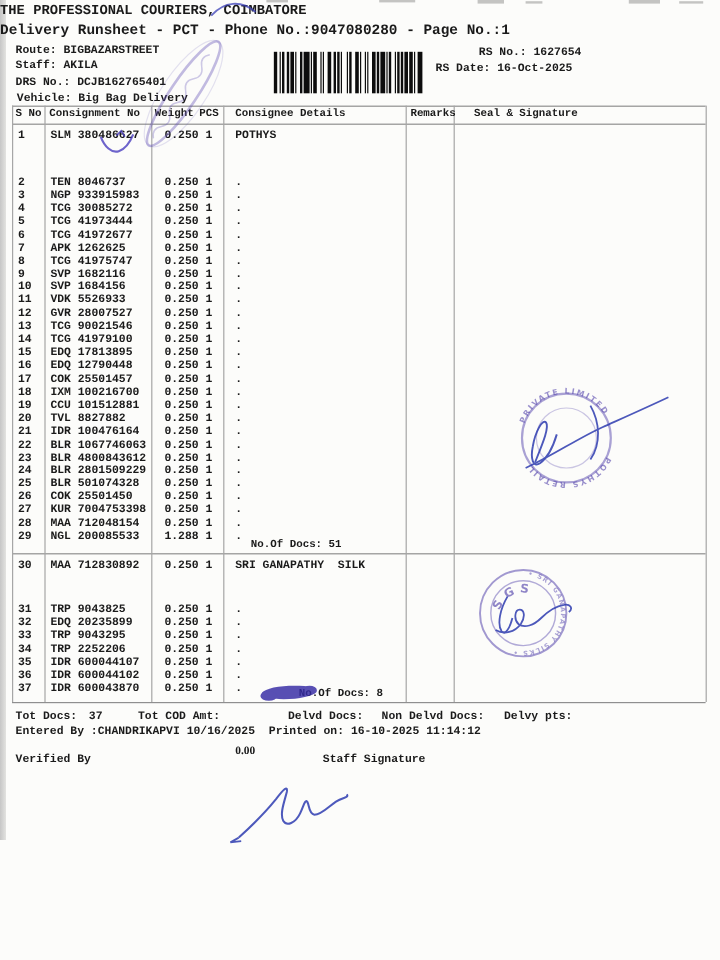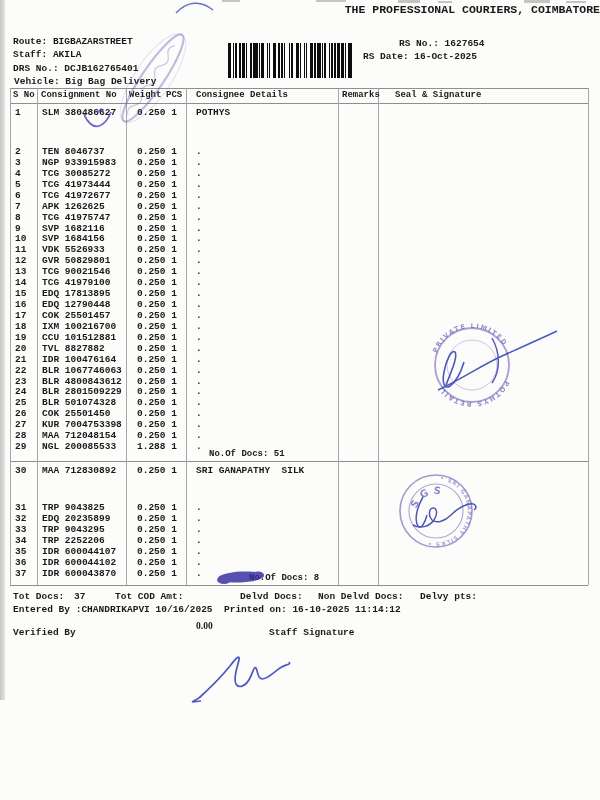--- a/index.html
+++ b/index.html
@@ -1,19 +1,19 @@
 <!DOCTYPE html>
 <html><head>
 <meta charset="utf-8">
 <style>
   html,body{margin:0;padding:0;background:#e8e8e8;}
   .page{position:relative;width:600px;height:800px;background:#fcfcfa;overflow:hidden;
         font-family:"Liberation Mono","DejaVu Sans Mono",monospace;font-weight:bold;color:#1a1a1a;}
   .t{position:absolute;white-space:pre;line-height:1.1;}
-  .center{left:0;width:600px;text-align:right;}
+  .center{left:0;width:600px;text-align:left;}
   .f12{font-size:12px;} .f11{font-size:11.5px;} .f95{font-size:9.5px;} .f9{font-size:9px;}
   .vline{position:absolute;width:1px;background:#a6a6a6;}
   .hline{position:absolute;height:1px;background:#8f8f8f;}
   .trow{position:absolute;left:0;width:600px;height:11px;font-size:9.5px;}
   .trow span{position:absolute;white-space:pre;}
   .c-sno{left:15px;}
   .c-code{left:42px;}
   .c-weight{left:137px;width:36px;text-align:left;}
   .c-pcs{left:158px;width:19px;text-align:right;}
   .c-consignee{left:196px;}
@@ -32,20 +32,21 @@
 
   <div class="scan-edge"></div>
   <div class="scan-mark" style="left:222px;top:0;width:18px;height:2px;"></div>
   <div class="scan-mark" style="left:316px;top:0;width:30px;height:2px;"></div>
   <div class="scan-mark" style="left:398px;top:0;width:22px;height:3px;"></div>
   <div class="scan-mark" style="left:438px;top:1px;width:14px;height:2px;"></div>
   <div class="scan-mark" style="left:524px;top:0;width:26px;height:3px;"></div>
   <div class="scan-mark" style="left:566px;top:1px;width:20px;height:2px;"></div>
 
   <div class="t center f11" style="top:4px;">THE PROFESSIONAL COURIERS, COIMBATORE</div>
+  <div class="t center f12" style="top:19px;">Delivery Runsheet - PCT - Phone No.:9047080280 - Page No.:1</div>
 
   <div class="t f95" style="left:13px;top:37px;">Route: BIGBAZARSTREET</div>
   <div class="t f95" style="left:13px;top:50px;">Staff: AKILA</div>
   <div class="t f95" style="left:13px;top:64px;">DRS No.: DCJB162765401</div>
   <div class="t f95" style="left:14px;top:77px;">Vehicle: Big Bag Delivery</div>
 
   <div id="barcode">
       <div class="bar" style="width: 3.45px;"></div>
       <div class="sp" style="width: 1.15px;"></div>
       <div class="bar" style="width: 1.15px;"></div>
@@ -211,21 +212,21 @@
       </div>
       <div class="trow" style="top: 244.37px;">
         <span class="c-sno">11</span>
         <span class="c-code">VDK 5526933</span>
         <span class="c-weight">0.250</span>
         <span class="c-pcs">1</span>
         <span class="c-consignee">.</span>
       </div>
       <div class="trow" style="top: 255.3px;">
         <span class="c-sno">12</span>
-        <span class="c-code">GVR 50829801</span>
+        <span class="c-code">GVR 28007527</span>
         <span class="c-weight">0.250</span>
         <span class="c-pcs">1</span>
         <span class="c-consignee">.</span>
       </div>
       <div class="trow" style="top: 266.23px;">
         <span class="c-sno">13</span>
         <span class="c-code">TCG 90021546</span>
         <span class="c-weight">0.250</span>
         <span class="c-pcs">1</span>
         <span class="c-consignee">.</span>

